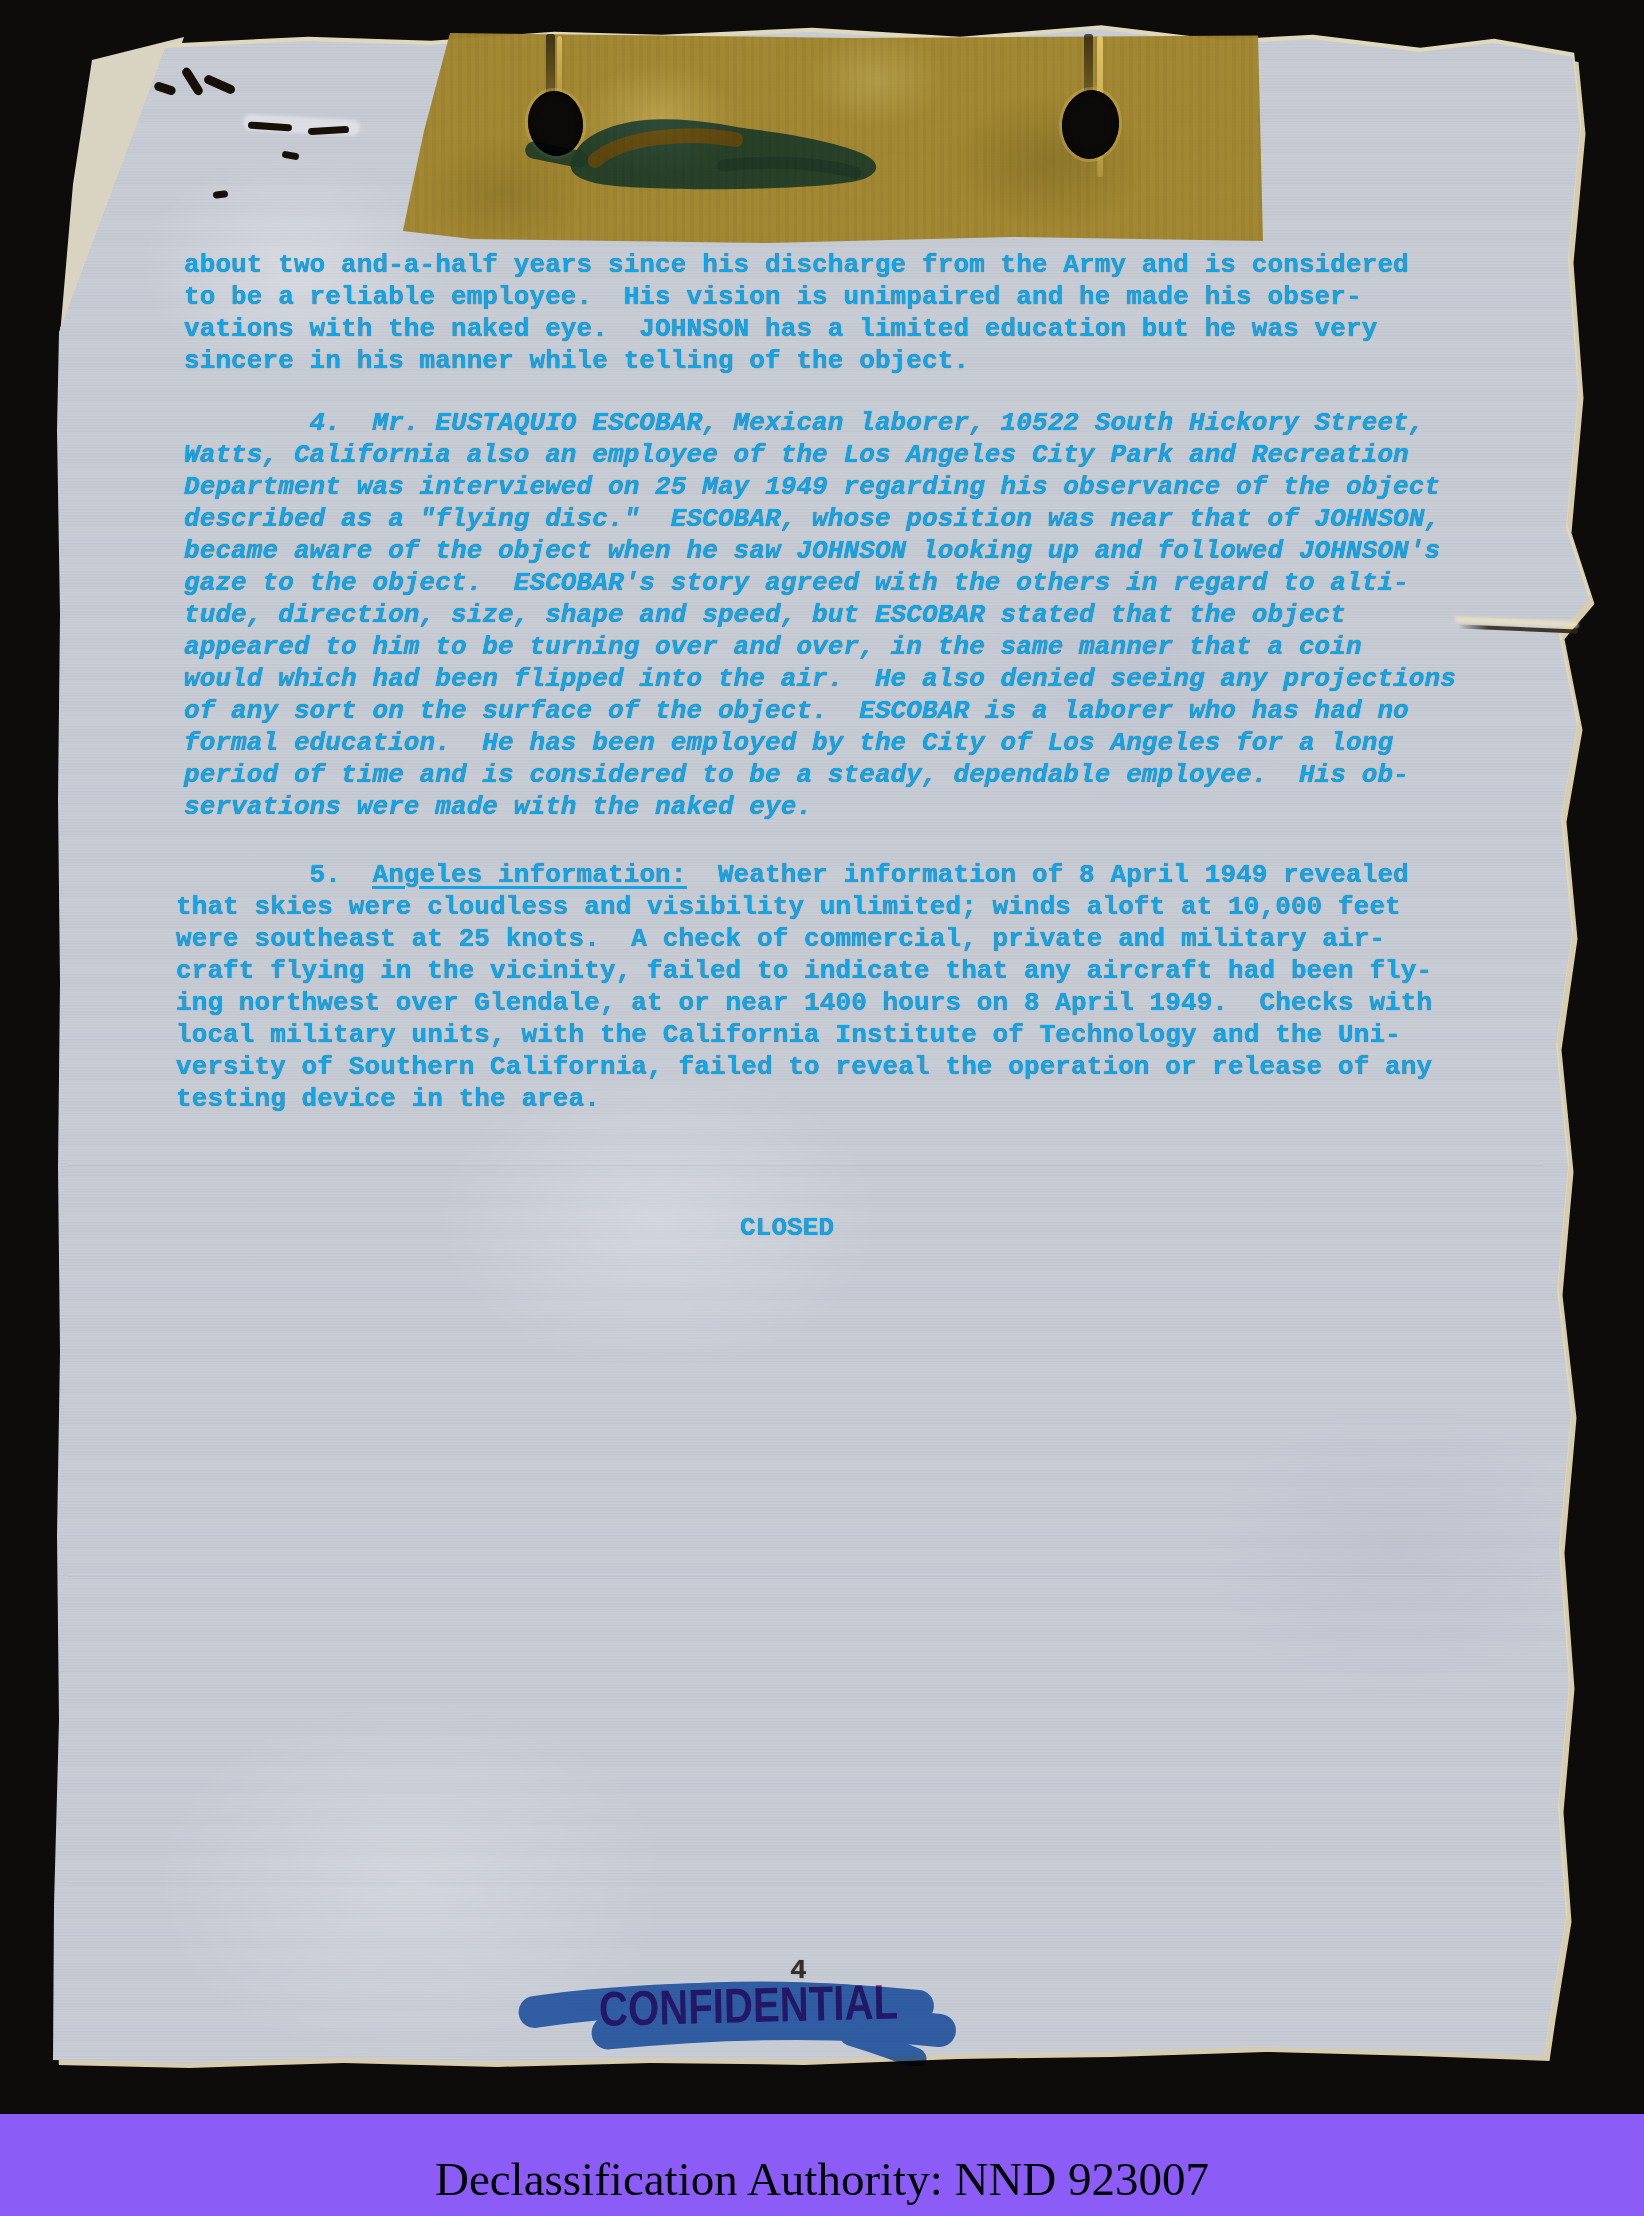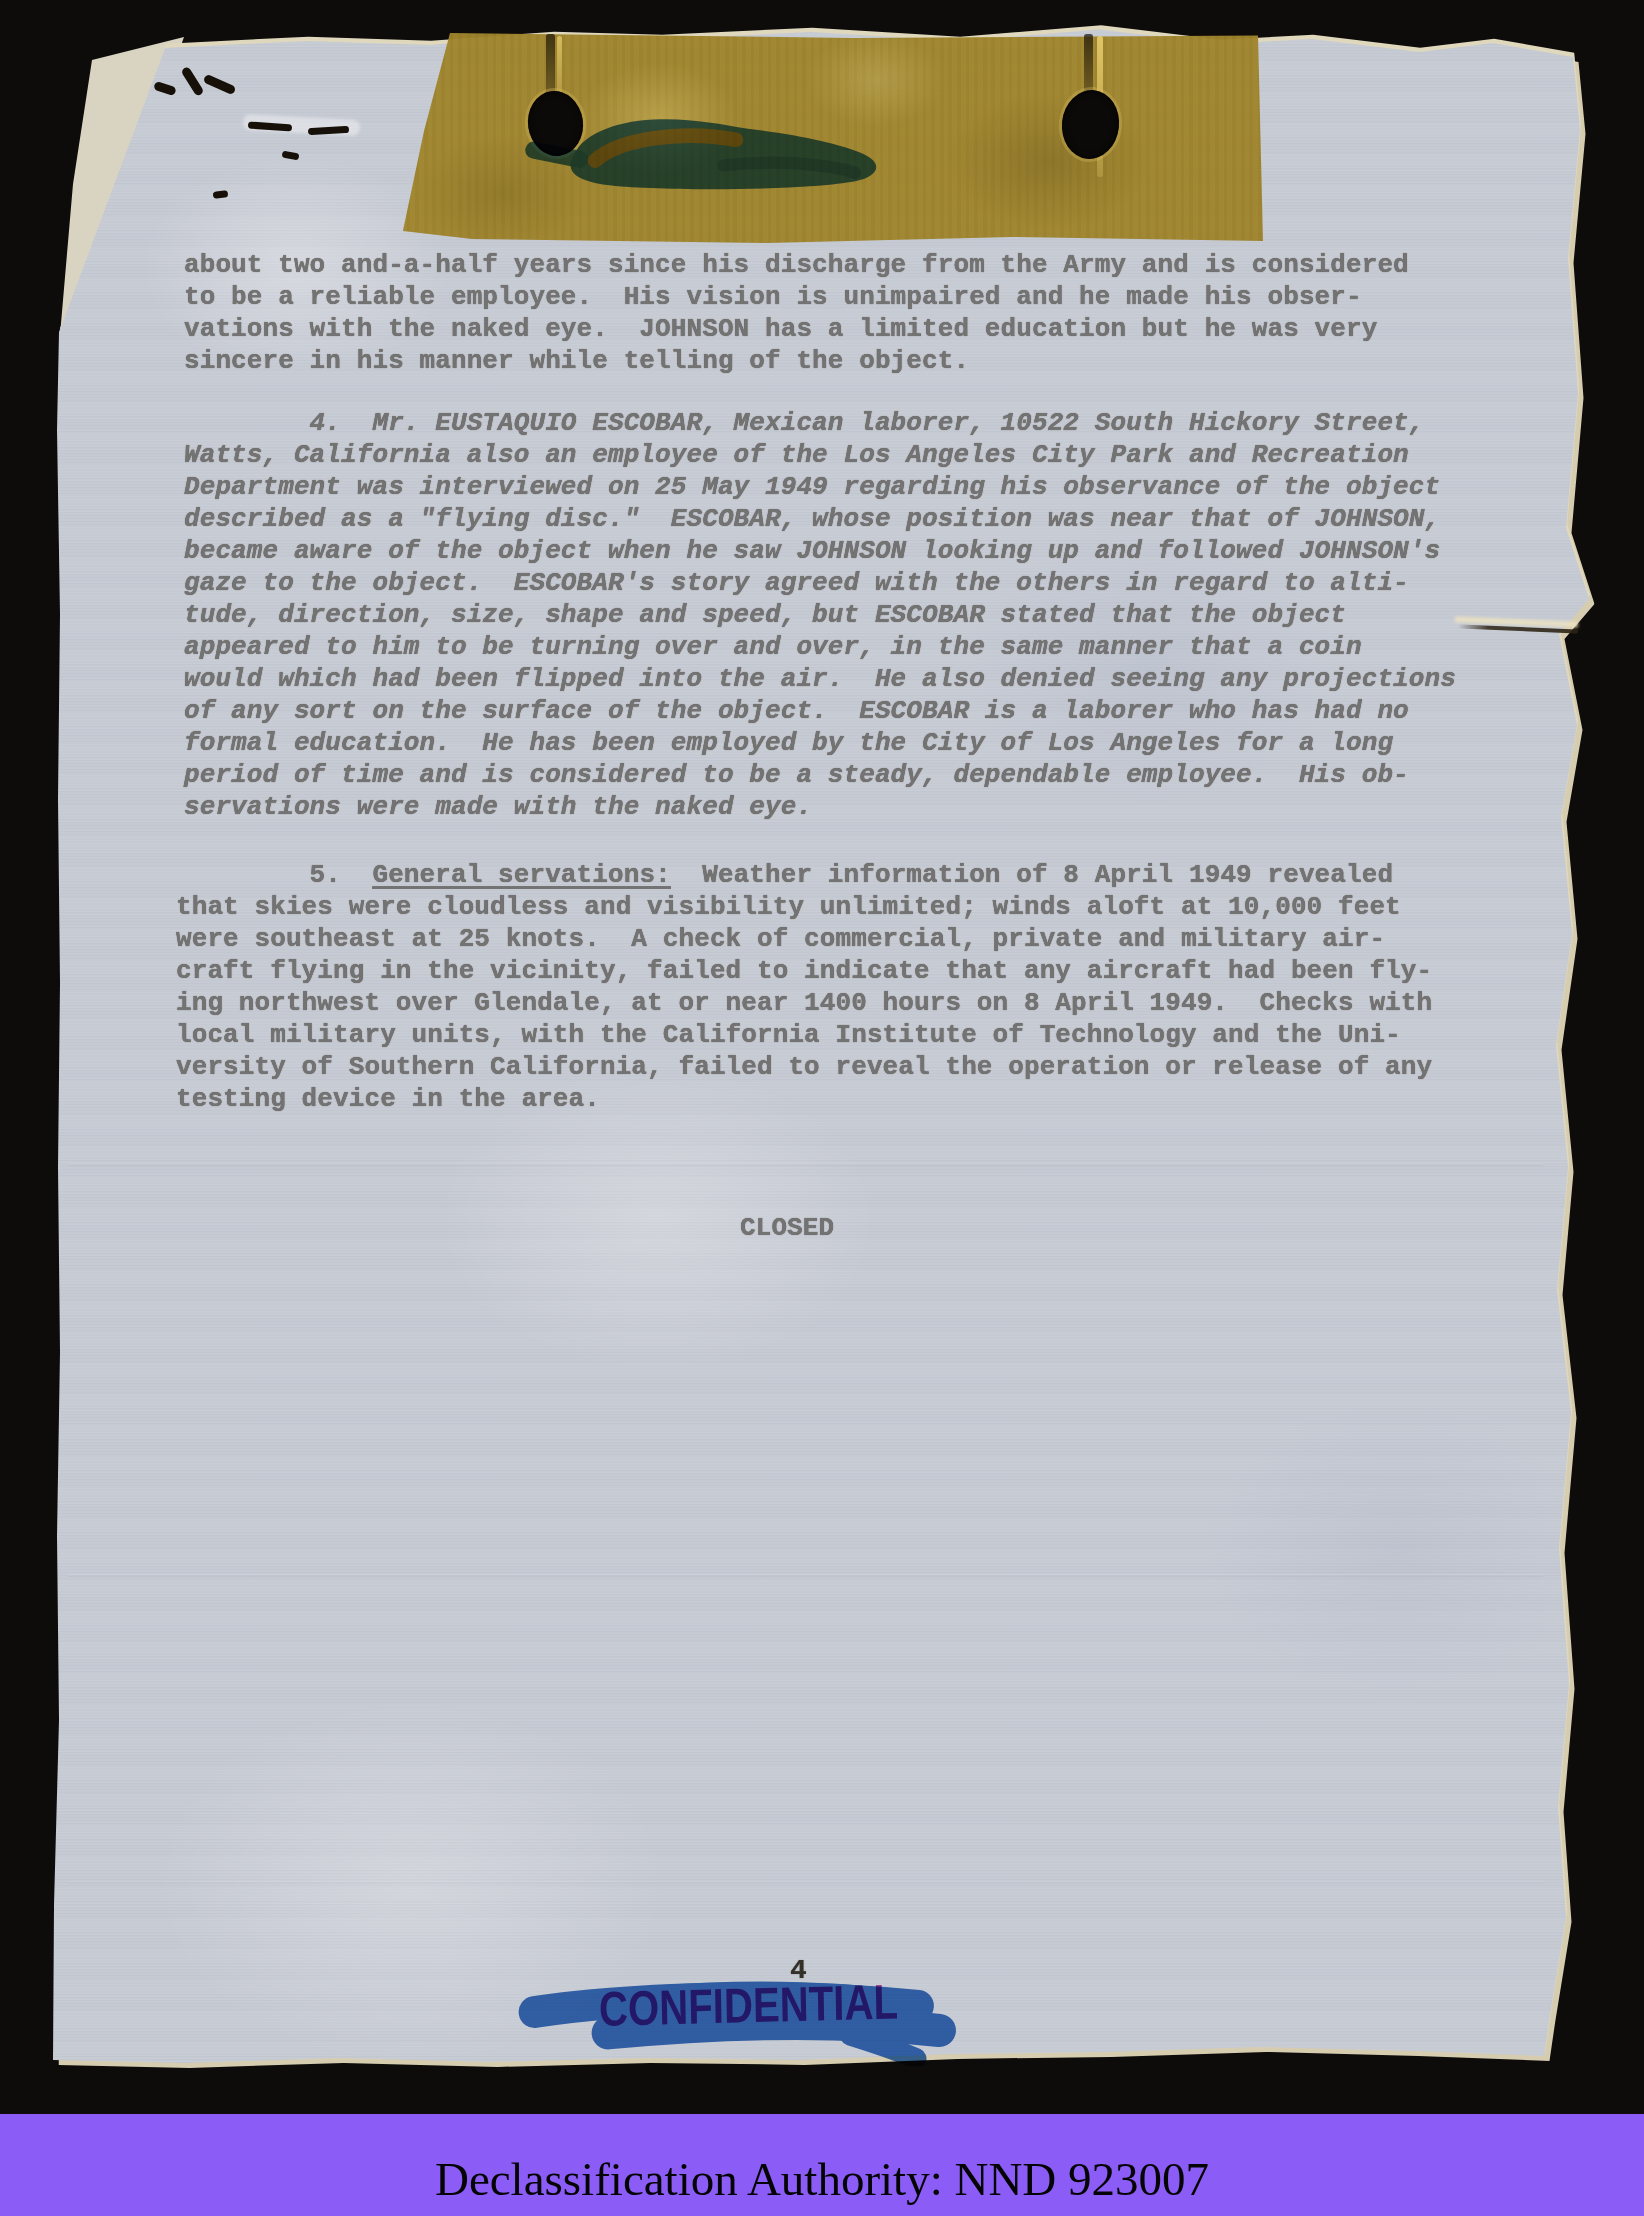--- a/index.html
+++ b/index.html
@@ -91,21 +91,21 @@
     transform:rotate(2.5deg);border-radius:1.8px;}
   .edge-crack-light{position:absolute;left:1455px;top:619px;width:123px;height:6.1px;
     background:rgba(238,228,192,.8);filter:blur(1.8px);transform:rotate(2.5deg);}
 
   
   .typed{
     position:absolute;
     font-family:"Liberation Mono", monospace;
     font-size:26px;line-height:32px;font-weight:700;
     letter-spacing:0.1px;
-    color:#737373;
+    color:#0ea5e9;
     white-space:pre;
     text-shadow:0 0 0.9px rgba(62,52,40,.85);
   }
   .typed .u{text-decoration:underline;text-decoration-thickness:2.5px;text-underline-offset:4.3px;}
   .block-intro{left:184px;top:249px;}
   .block-p4{left:184px;top:407px;font-style:italic;}
   .block-p5-first{left:184px;top:859px;}
   .block-p5{left:176px;top:891px;}
   .block-closed{left:740px;top:1212px;}
   .page-number{left:790px;top:1955px;font-size:28px;color:#33302a;}
@@ -187,21 +187,21 @@
 became aware of the object when he saw JOHNSON looking up and followed JOHNSON's
 gaze to the object.  ESCOBAR's story agreed with the others in regard to alti-
 tude, direction, size, shape and speed, but ESCOBAR stated that the object
 appeared to him to be turning over and over, in the same manner that a coin
 would which had been flipped into the air.  He also denied seeing any projections
 of any sort on the surface of the object.  ESCOBAR is a laborer who has had no
 formal education.  He has been employed by the City of Los Angeles for a long
 period of time and is considered to be a steady, dependable employee.  His ob-
 servations were made with the naked eye.</div>
 
-  <div class="typed block-p5-first"><span>        5.  </span><span class="u">General servations:</span><span>  Weather information of 8 April 1949 revealed</span></div>
+  <div class="typed block-p5-first"><span>        5.  </span><span class="u">Angeles information:</span><span>  Weather information of 8 April 1949 revealed</span></div>
 
   <div class="typed block-p5">that skies were cloudless and visibility unlimited; winds aloft at 10,000 feet
 were southeast at 25 knots.  A check of commercial, private and military air-
 craft flying in the vicinity, failed to indicate that any aircraft had been fly-
 ing northwest over Glendale, at or near 1400 hours on 8 April 1949.  Checks with
 local military units, with the California Institute of Technology and the Uni-
 versity of Southern California, failed to reveal the operation or release of any
 testing device in the area.</div>
 
   <div class="typed block-closed">CLOSED</div>

